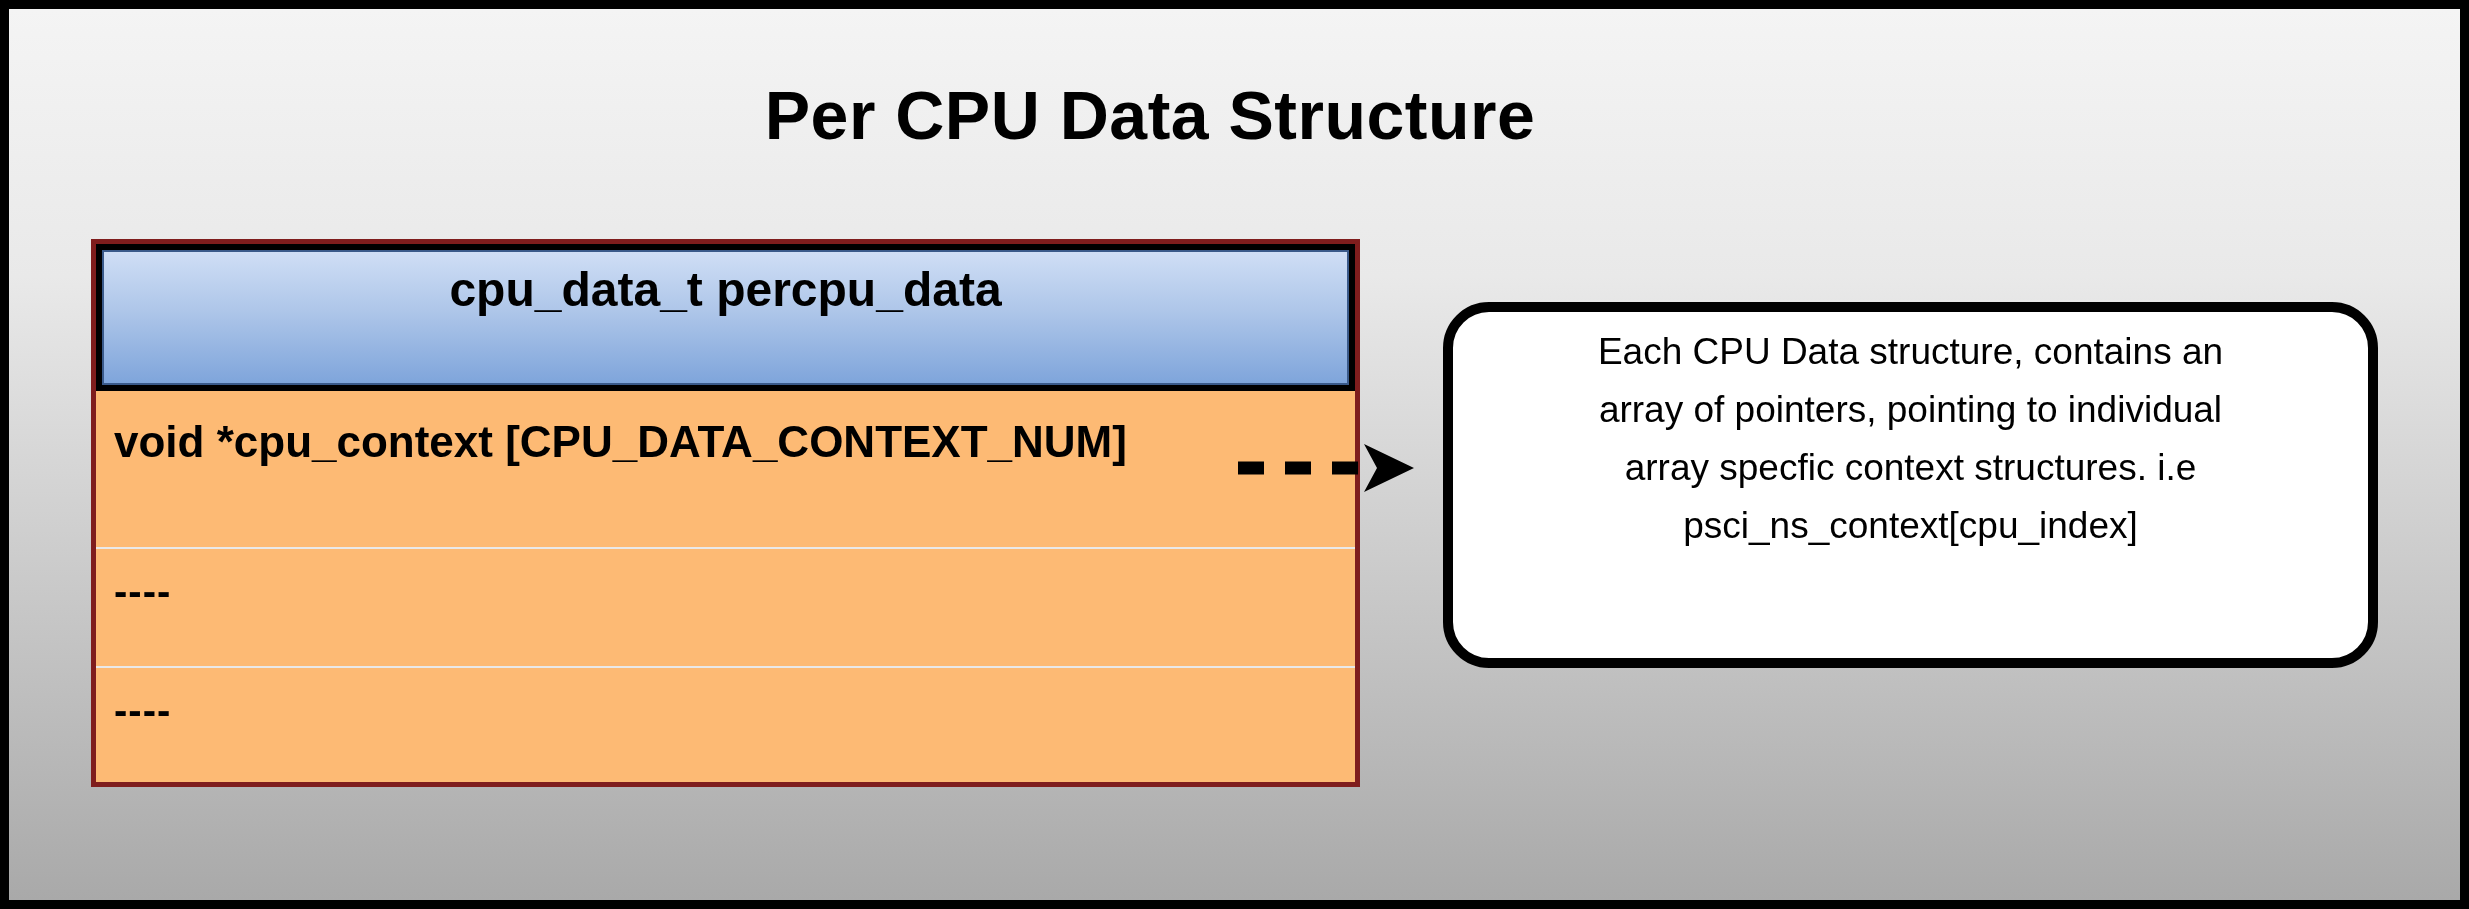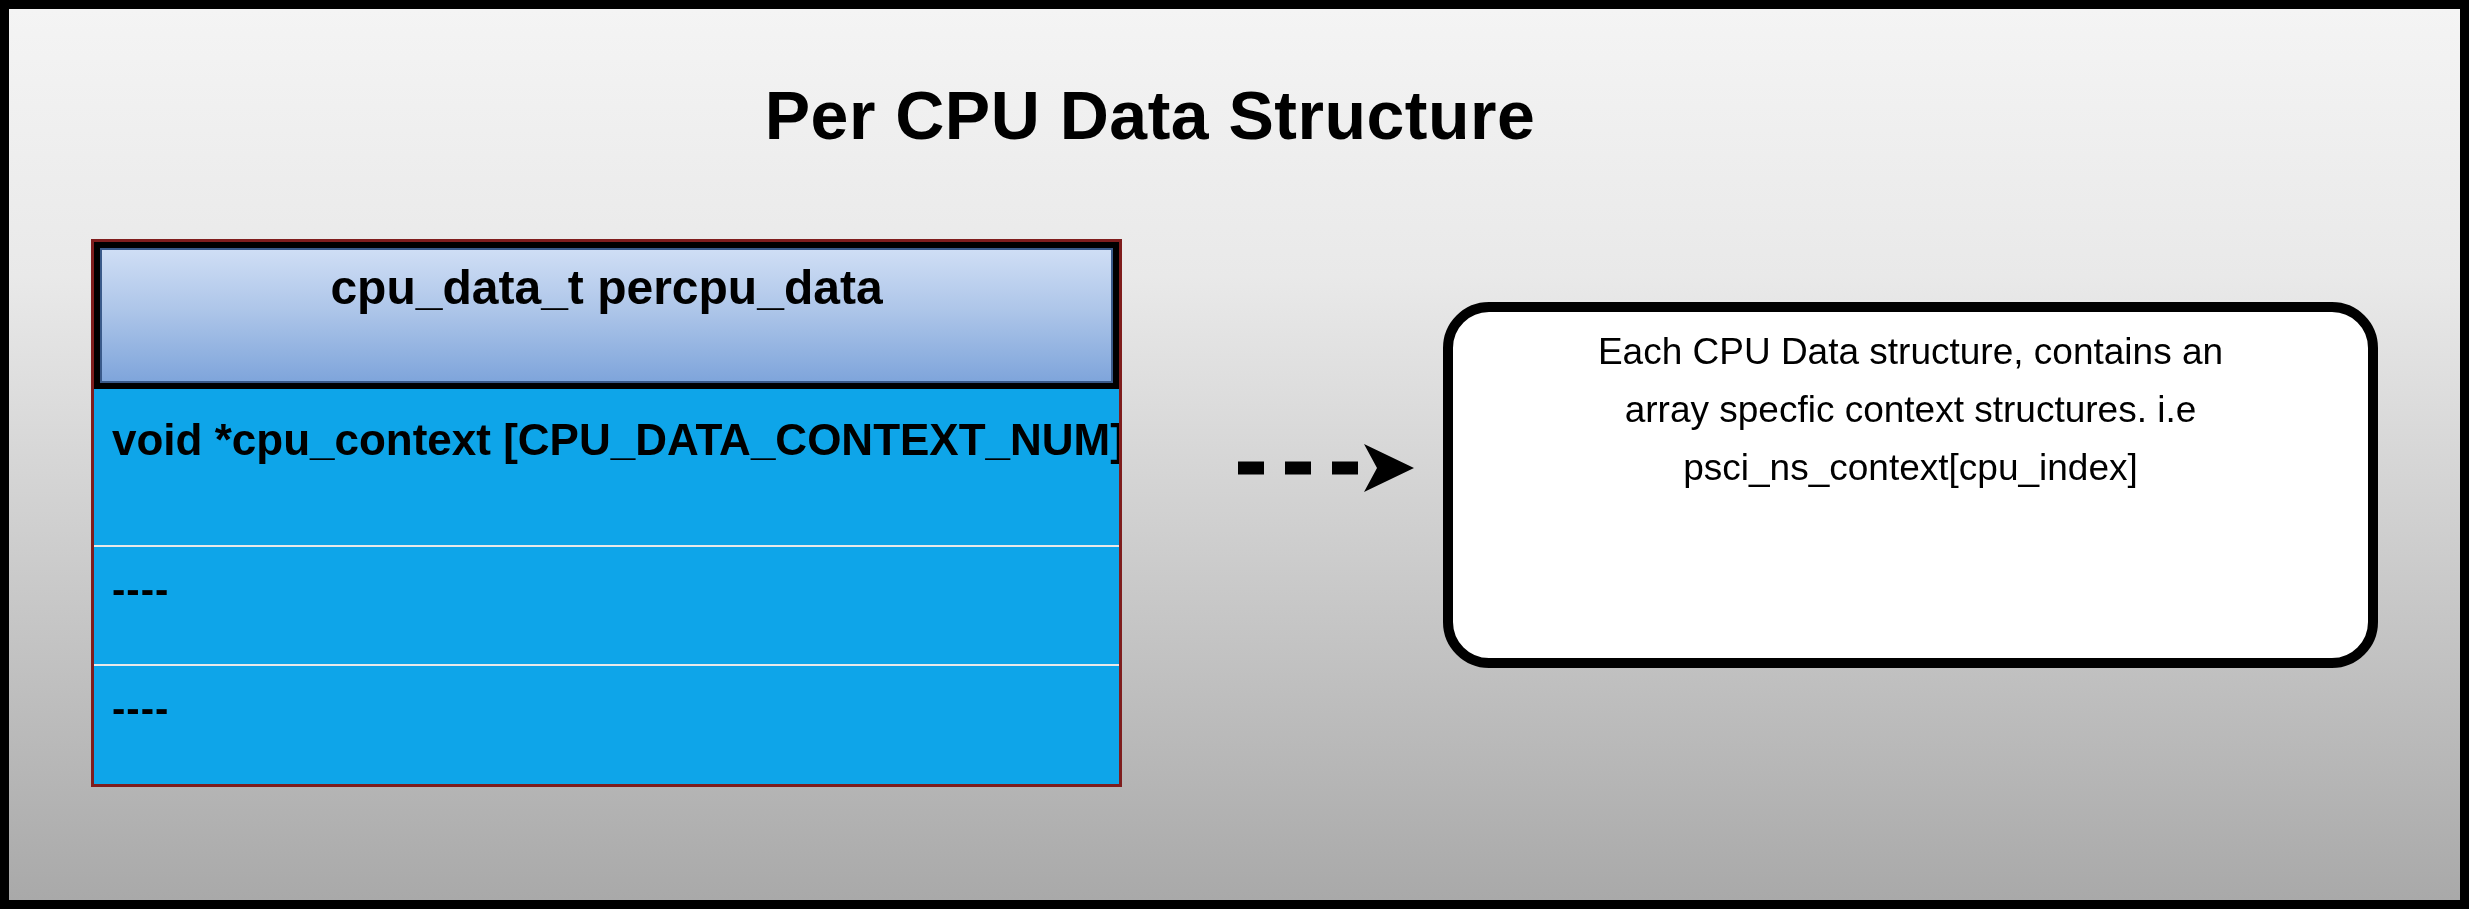--- a/index.html
+++ b/index.html
@@ -27,24 +27,24 @@
     font-weight: bold;
     color: #000;
     letter-spacing: 0.5px;
     margin-top: 32px;
   }
   
   .struct-table {
     position: absolute;
     left: 91px;
     top: 239px;
-    width: 1031px;
+    width: 1269px;
     height: 548px;
-    background: #0ea5e9;
-    border: 3px solid #7f1d1d;
+    background: #fdba74;
+    border: 5px solid #7f1d1d;
   }
   .tbl-header {
     height: 147px;
     border: 6px solid #000000;
     background: #fff;
   }
   .tbl-header-inner {
     width: 100%;
     height: 100%;
     border: 2px solid #3a5a8a;
@@ -112,17 +112,18 @@
     <div class="tbl-row row-3">----</div>
   </div>
 
   <svg class="arrow" width="185" height="60" viewBox="0 0 185 60">
     <line x1="0" y1="30" x2="128" y2="30" stroke="#000000" stroke-width="13" stroke-dasharray="26 21"></line>
     <polygon points="126,6 176,30 126,54 139,30" fill="#000000"></polygon>
   </svg>
 
   <div class="note">
     <div>Each CPU Data structure, contains an</div>
+    <div>array of pointers, pointing to individual</div>
     <div>array specfic context structures. i.e</div>
     <div>psci_ns_context[cpu_index]</div>
   </div>
 
 </div>
 
 </body></html>

